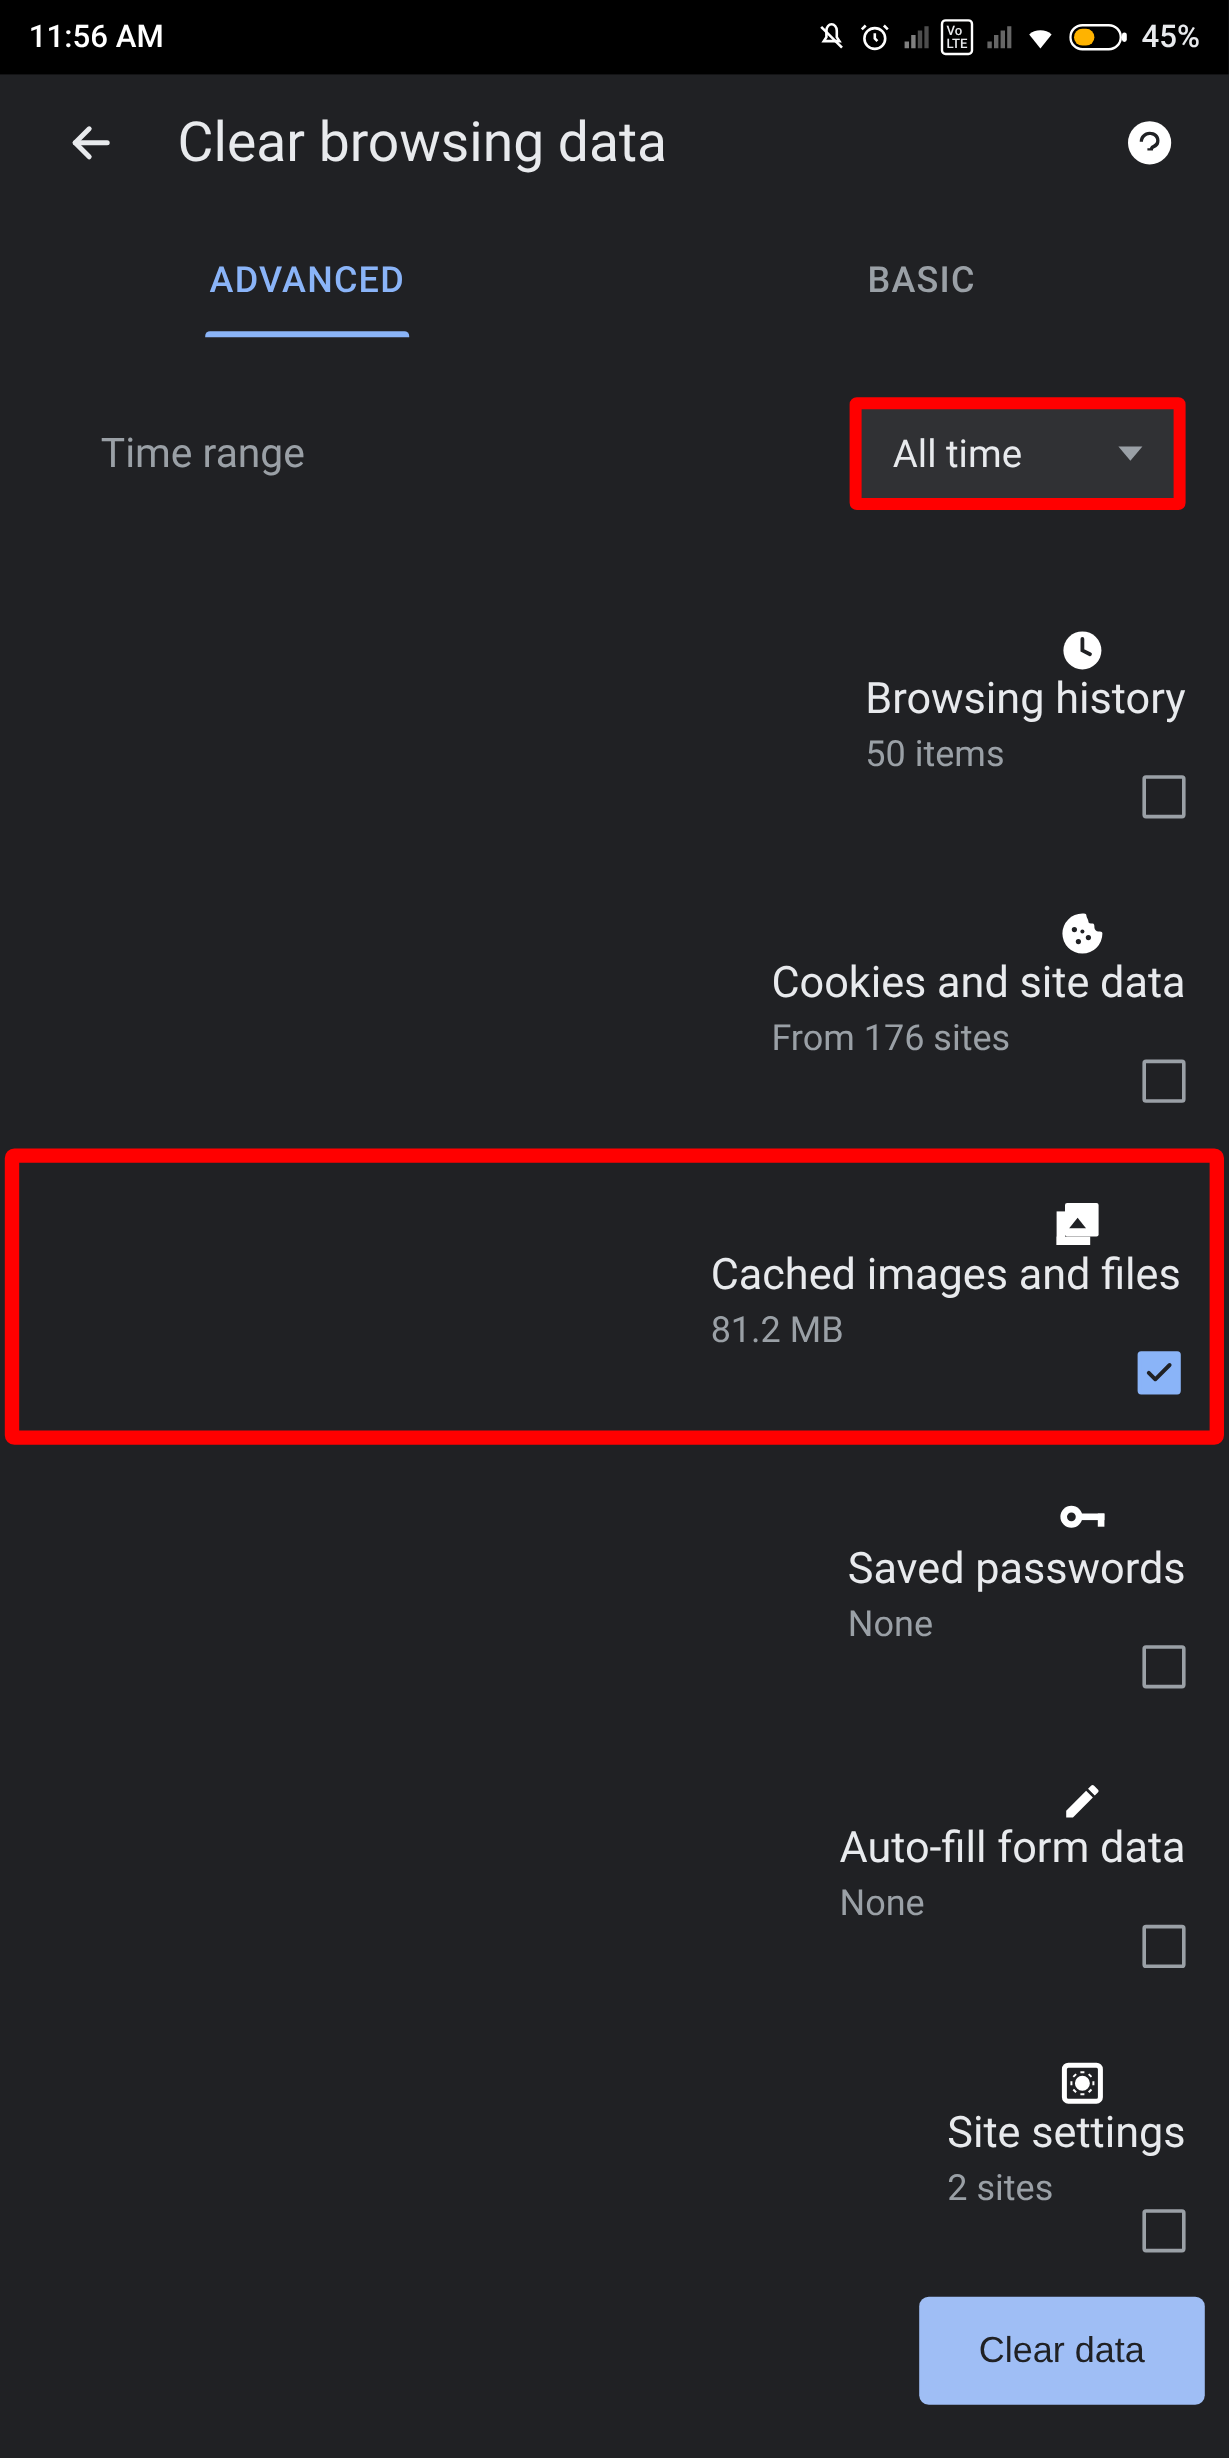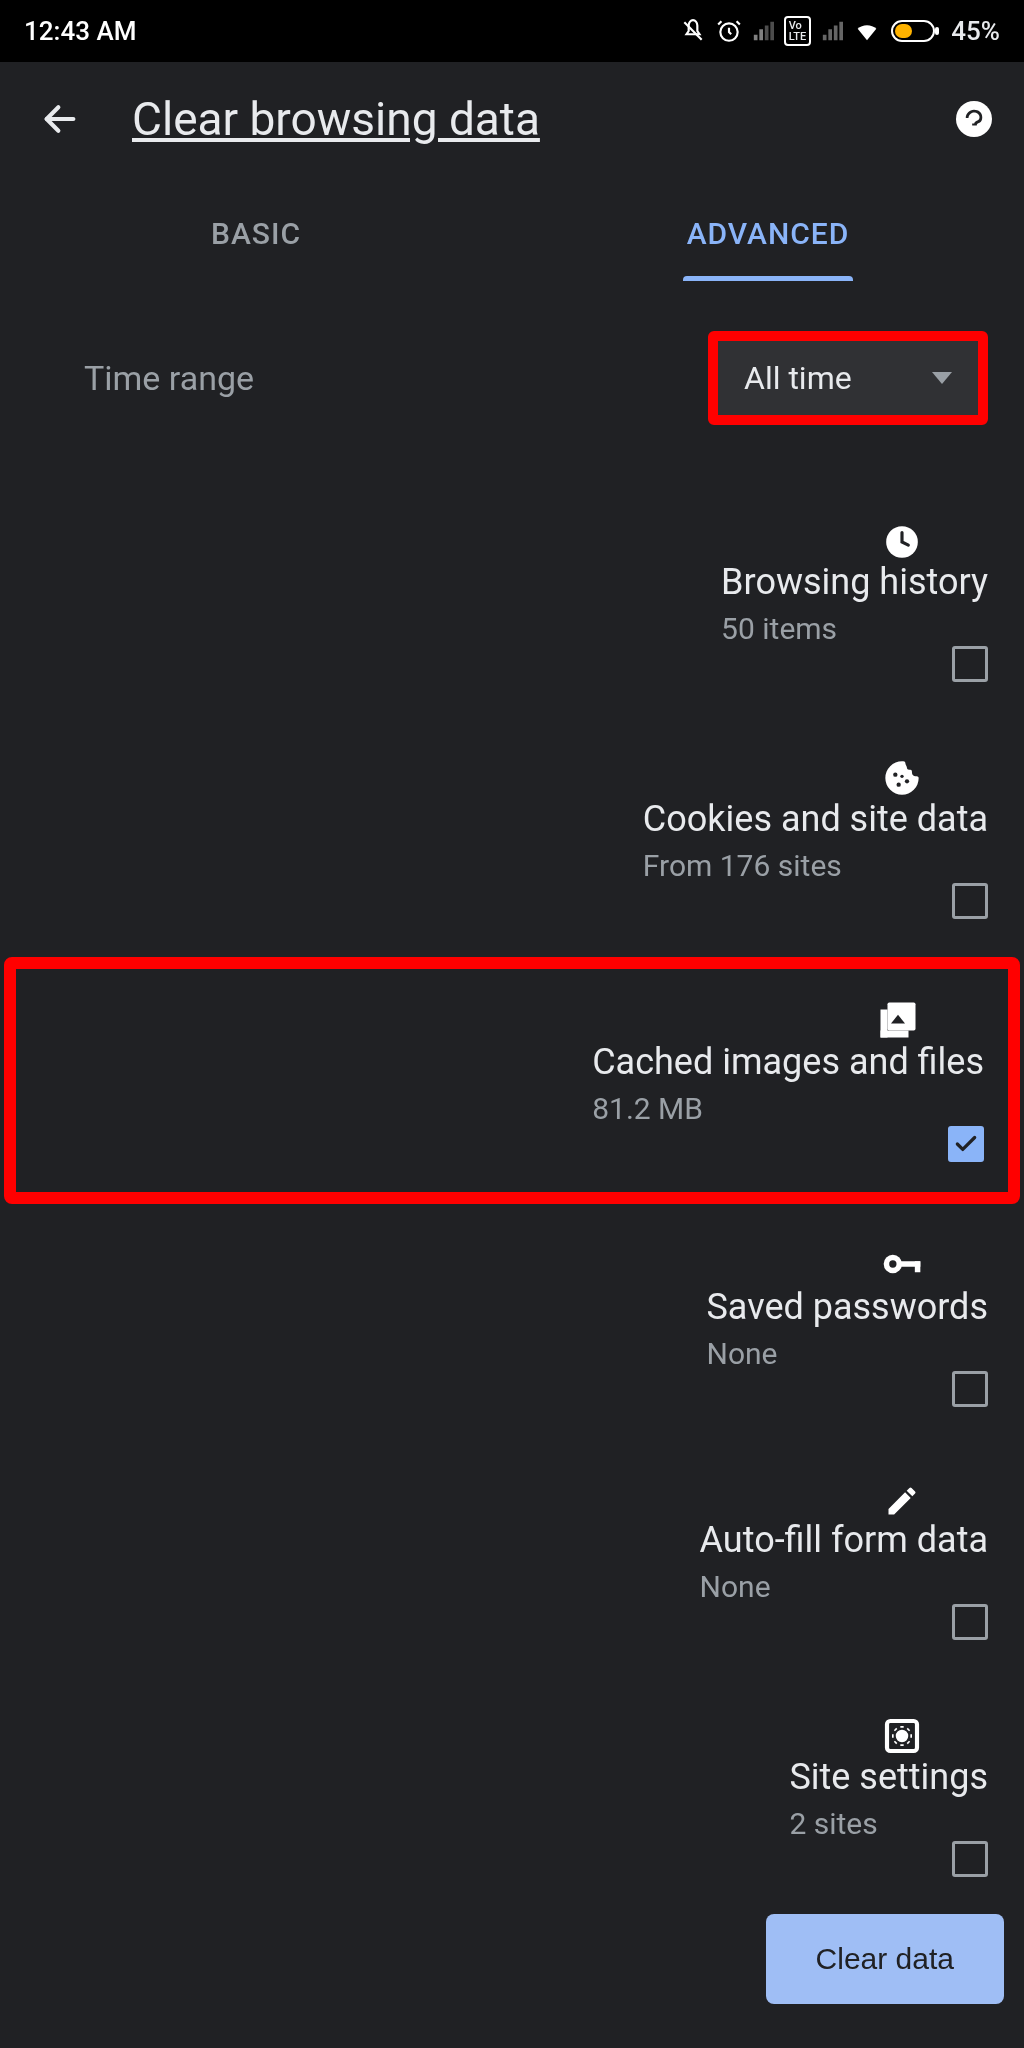--- a/index.html
+++ b/index.html
@@ -30,23 +30,22 @@
       align-items: center;
       gap: 10px;
     }
     .status-icon {
       display: inline-flex;
       align-items: center;
     }
     .app-bar {
       display: flex;
       align-items: center;
-      padding: 30px 24px;
+      padding: 30px 40px;
       gap: 40px;
-      text-decoration: underline;
     }
     .back-arrow {
       width: 40px;
       height: 40px;
       display: flex;
       align-items: center;
       justify-content: center;
       margin-left: 16px;
     }
     .app-title {
@@ -192,21 +191,21 @@
       font-size: 30px;
       padding: 28px 50px;
       border-radius: 8px;
       font-weight: 500;
     }
   </style>
 </head>
 <body>
 
 <div class="status-bar">
-  <div class="status-left">12:43 AM</div>
+  <div class="status-left">11:56 AM</div>
   <div class="status-right">
     <span class="status-icon">
       <svg width="26" height="26" viewBox="0 0 24 24" fill="none" stroke="#fff" stroke-width="2">
           <path d="M12 2C10 2 8 4 8 7v5l-2 3h12l-2-3V7c0-3-2-5-4-5z"></path>
           <line x1="4" y1="4" x2="20" y2="20"></line>
         </svg>
     </span>
     <span class="status-icon">
       <svg width="26" height="26" viewBox="0 0 24 24" fill="none" stroke="#fff" stroke-width="2">
           <circle cx="12" cy="13" r="8"></circle>
@@ -250,22 +249,22 @@
   </div>
   <div class="app-title">Clear browsing data</div>
   <div class="help-btn">
     <svg width="22" height="22" viewBox="0 0 24 24" fill="#202124">
         <path d="M10 19h4v-2h-4v2zm2-17C7 2 3 6 3 11h3c0-3 3-6 6-6s6 2 6 5c0 2-1 3-3 4-2 1-3 2-3 5h3c0-2 1-2 3-3 2-1 3-3 3-6 0-5-4-8-9-8z"></path>
       </svg>
   </div>
 </div>
 
 <div class="tabs">
+  <div class="tab active">ADVANCED</div>
   <div class="tab">BASIC</div>
-  <div class="tab active">ADVANCED</div>
 </div>
 
 <div class="time-range-row">
   <span class="time-range-label">Time range</span>
   <div class="time-range-select">
     <span class="time-range-value">All time</span>
     <span class="dropdown-caret"></span>
   </div>
 </div>
 

